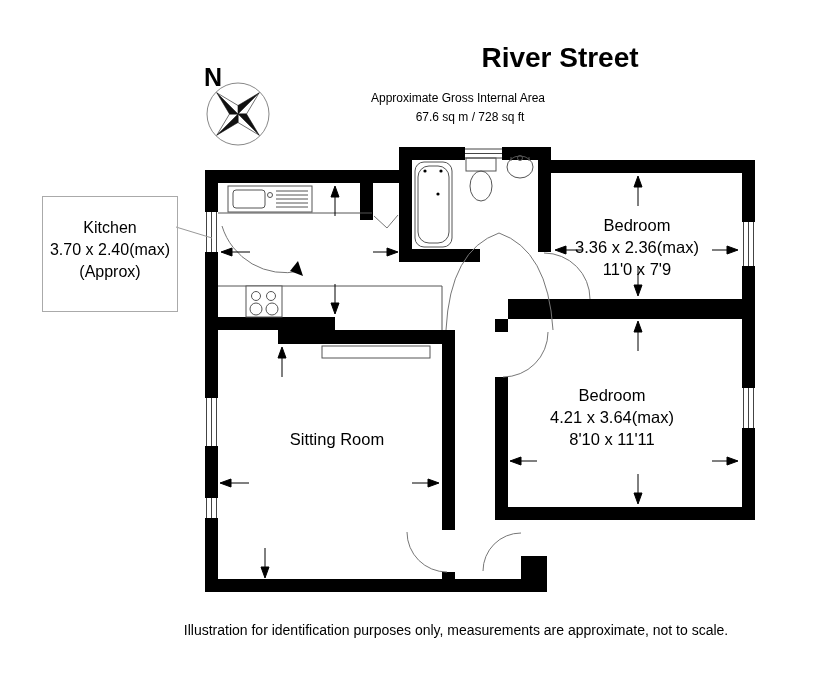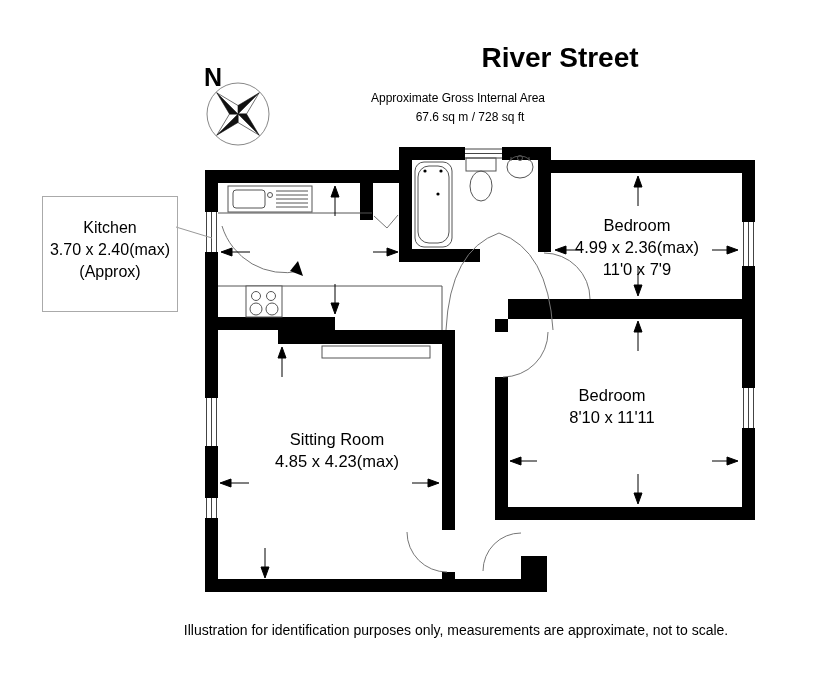--- a/index.html
+++ b/index.html
@@ -218,28 +218,28 @@
   <div class="area-line" style="left:462px;top:110px;margin-left:8px;">67.6 sq m / 728 sq ft</div>
 
   <div class="kitchen-box">
     <div>Kitchen</div>
     <div>3.70 x 2.40(max)</div>
     <div>(Approx)</div>
   </div>
 
   <div class="lbl" style="left:637px;top:214px;">
     <div>Bedroom</div>
-    <div>4.99 x 2.36(max)</div>
+    <div>3.36 x 2.36(max)</div>
     <div>11'0 x 7'9</div>
   </div>
 
   <div class="lbl" style="left:612px;top:384px;">
     <div>Bedroom</div>
+    <div>4.21 x 3.64(max)</div>
     <div>8'10 x 11'11</div>
   </div>
 
   <div class="lbl" style="left:337px;top:428px;text-align:center;">
     <div>Sitting Room</div>
-    <div>4.85 x 4.23(max)</div>
   </div>
 
   <div class="disclaimer" style="left:456px;top:622px;">Illustration for identification purposes only, measurements are approximate, not to scale.</div>
 </div>
 
 </body></html>

